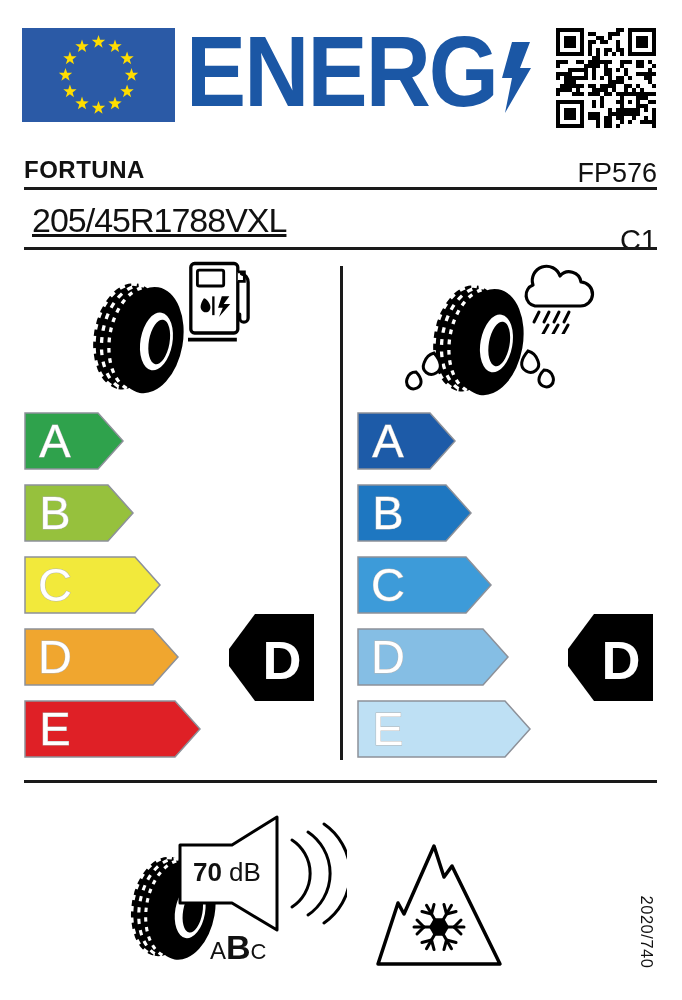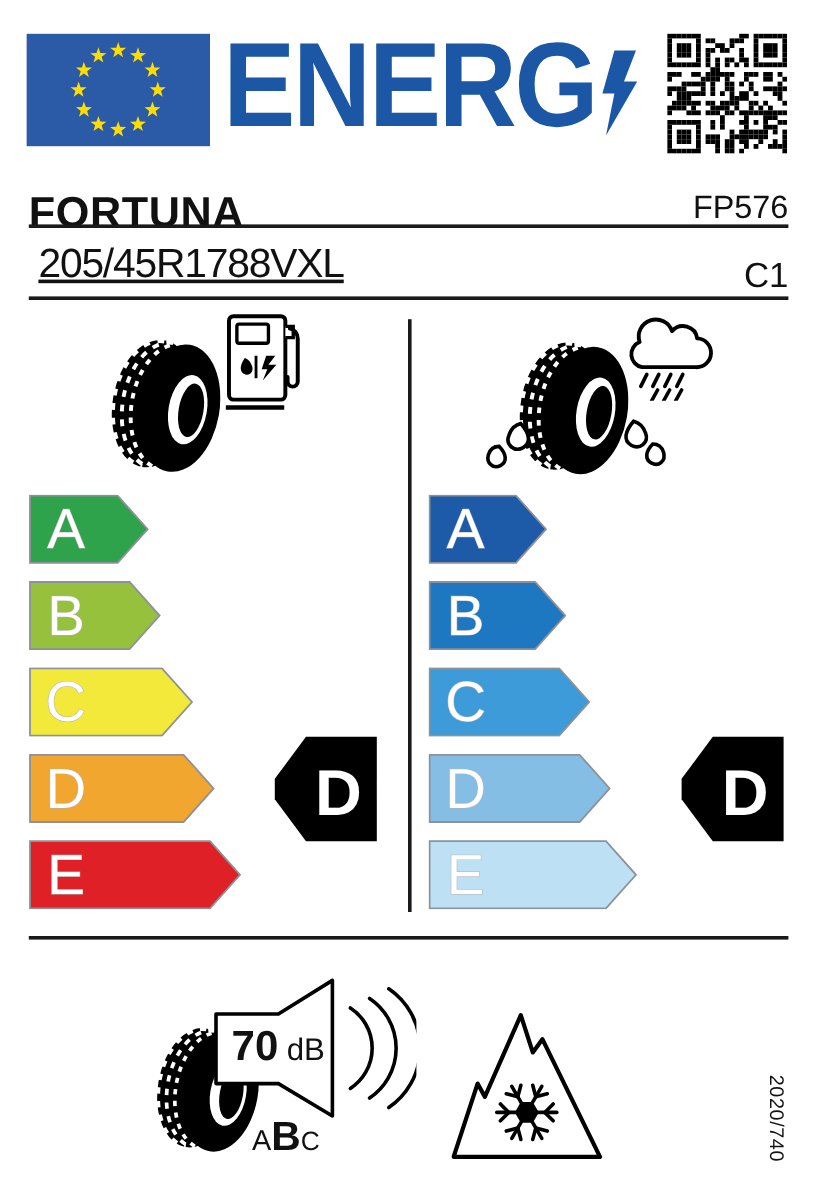--- a/index.html
+++ b/index.html
@@ -1,33 +1,33 @@
 <!DOCTYPE html>
 <html><head>
 <meta charset="utf-8">
 <style>
   html,body{margin:0;padding:0;background:#fff;}
   .label{position:relative;width:682px;height:1000px;background:#fff;overflow:hidden;
          font-family:"Liberation Sans",sans-serif;color:#111;}
   .abs{position:absolute;}
   .rule{position:absolute;height:3px;background:#1a1a1a;}
   .vrule{position:absolute;width:3px;background:#1a1a1a;}
-  .brand-name{left:24px;top:156px;font-size:36px;font-weight:bold;letter-spacing:.5px;}
+  .brand-name{left:24px;top:156px;font-size:24px;font-weight:bold;letter-spacing:.5px;}
   .brand-model{right:25px;top:158px;font-size:27px;text-align:center;}
   .size-text{left:32px;top:201px;font-size:34px;letter-spacing:-1px;text-decoration:underline;}
-  .class-text{right:25px;top:214px;font-size:29px;text-align:right;}
+  .class-text{right:25px;top:224px;font-size:29px;text-align:right;}
   .energ{left:186px;top:24px;font-size:100px;line-height:94px;font-weight:bold;
          color:#1B57A5;letter-spacing:-2px;transform:scaleX(.9);transform-origin:left top;white-space:nowrap;}
   .scale{position:absolute;top:412px;display:flex;flex-direction:column;gap:14px;}
   .scale-row svg{display:block;}
   .scale-row text{fill:#fff;stroke:#b3b3b3;stroke-width:.9;paint-order:stroke;
          font-size:47px;font-family:"Liberation Sans",sans-serif;}
   .rating-box text{fill:#fff;font-size:54px;font-weight:bold;font-family:"Liberation Sans",sans-serif;}
   .db-text{left:193px;top:858px;white-space:nowrap;line-height:28px;}
-  .db-value{font-size:35px;font-weight:bold;}
+  .db-value{font-size:26px;font-weight:bold;}
   .db-unit{font-size:26px;margin-left:7px;text-align:center;}
   .noise-classes{left:210px;top:928px;white-space:nowrap;text-align:right;}
   .noise-classes .nc-a{font-size:24px;}
   .noise-classes .nc-b{font-size:34px;font-weight:bold;}
   .noise-classes .nc-c{font-size:22px;}
   .regulation{left:646px;top:932px;transform:translate(-50%,-50%) rotate(90deg);
          font-size:16.5px;letter-spacing:.5px;white-space:nowrap;}
   .defs-hidden{position:absolute;width:0;height:0;overflow:hidden;}
 </style>
 </head>

